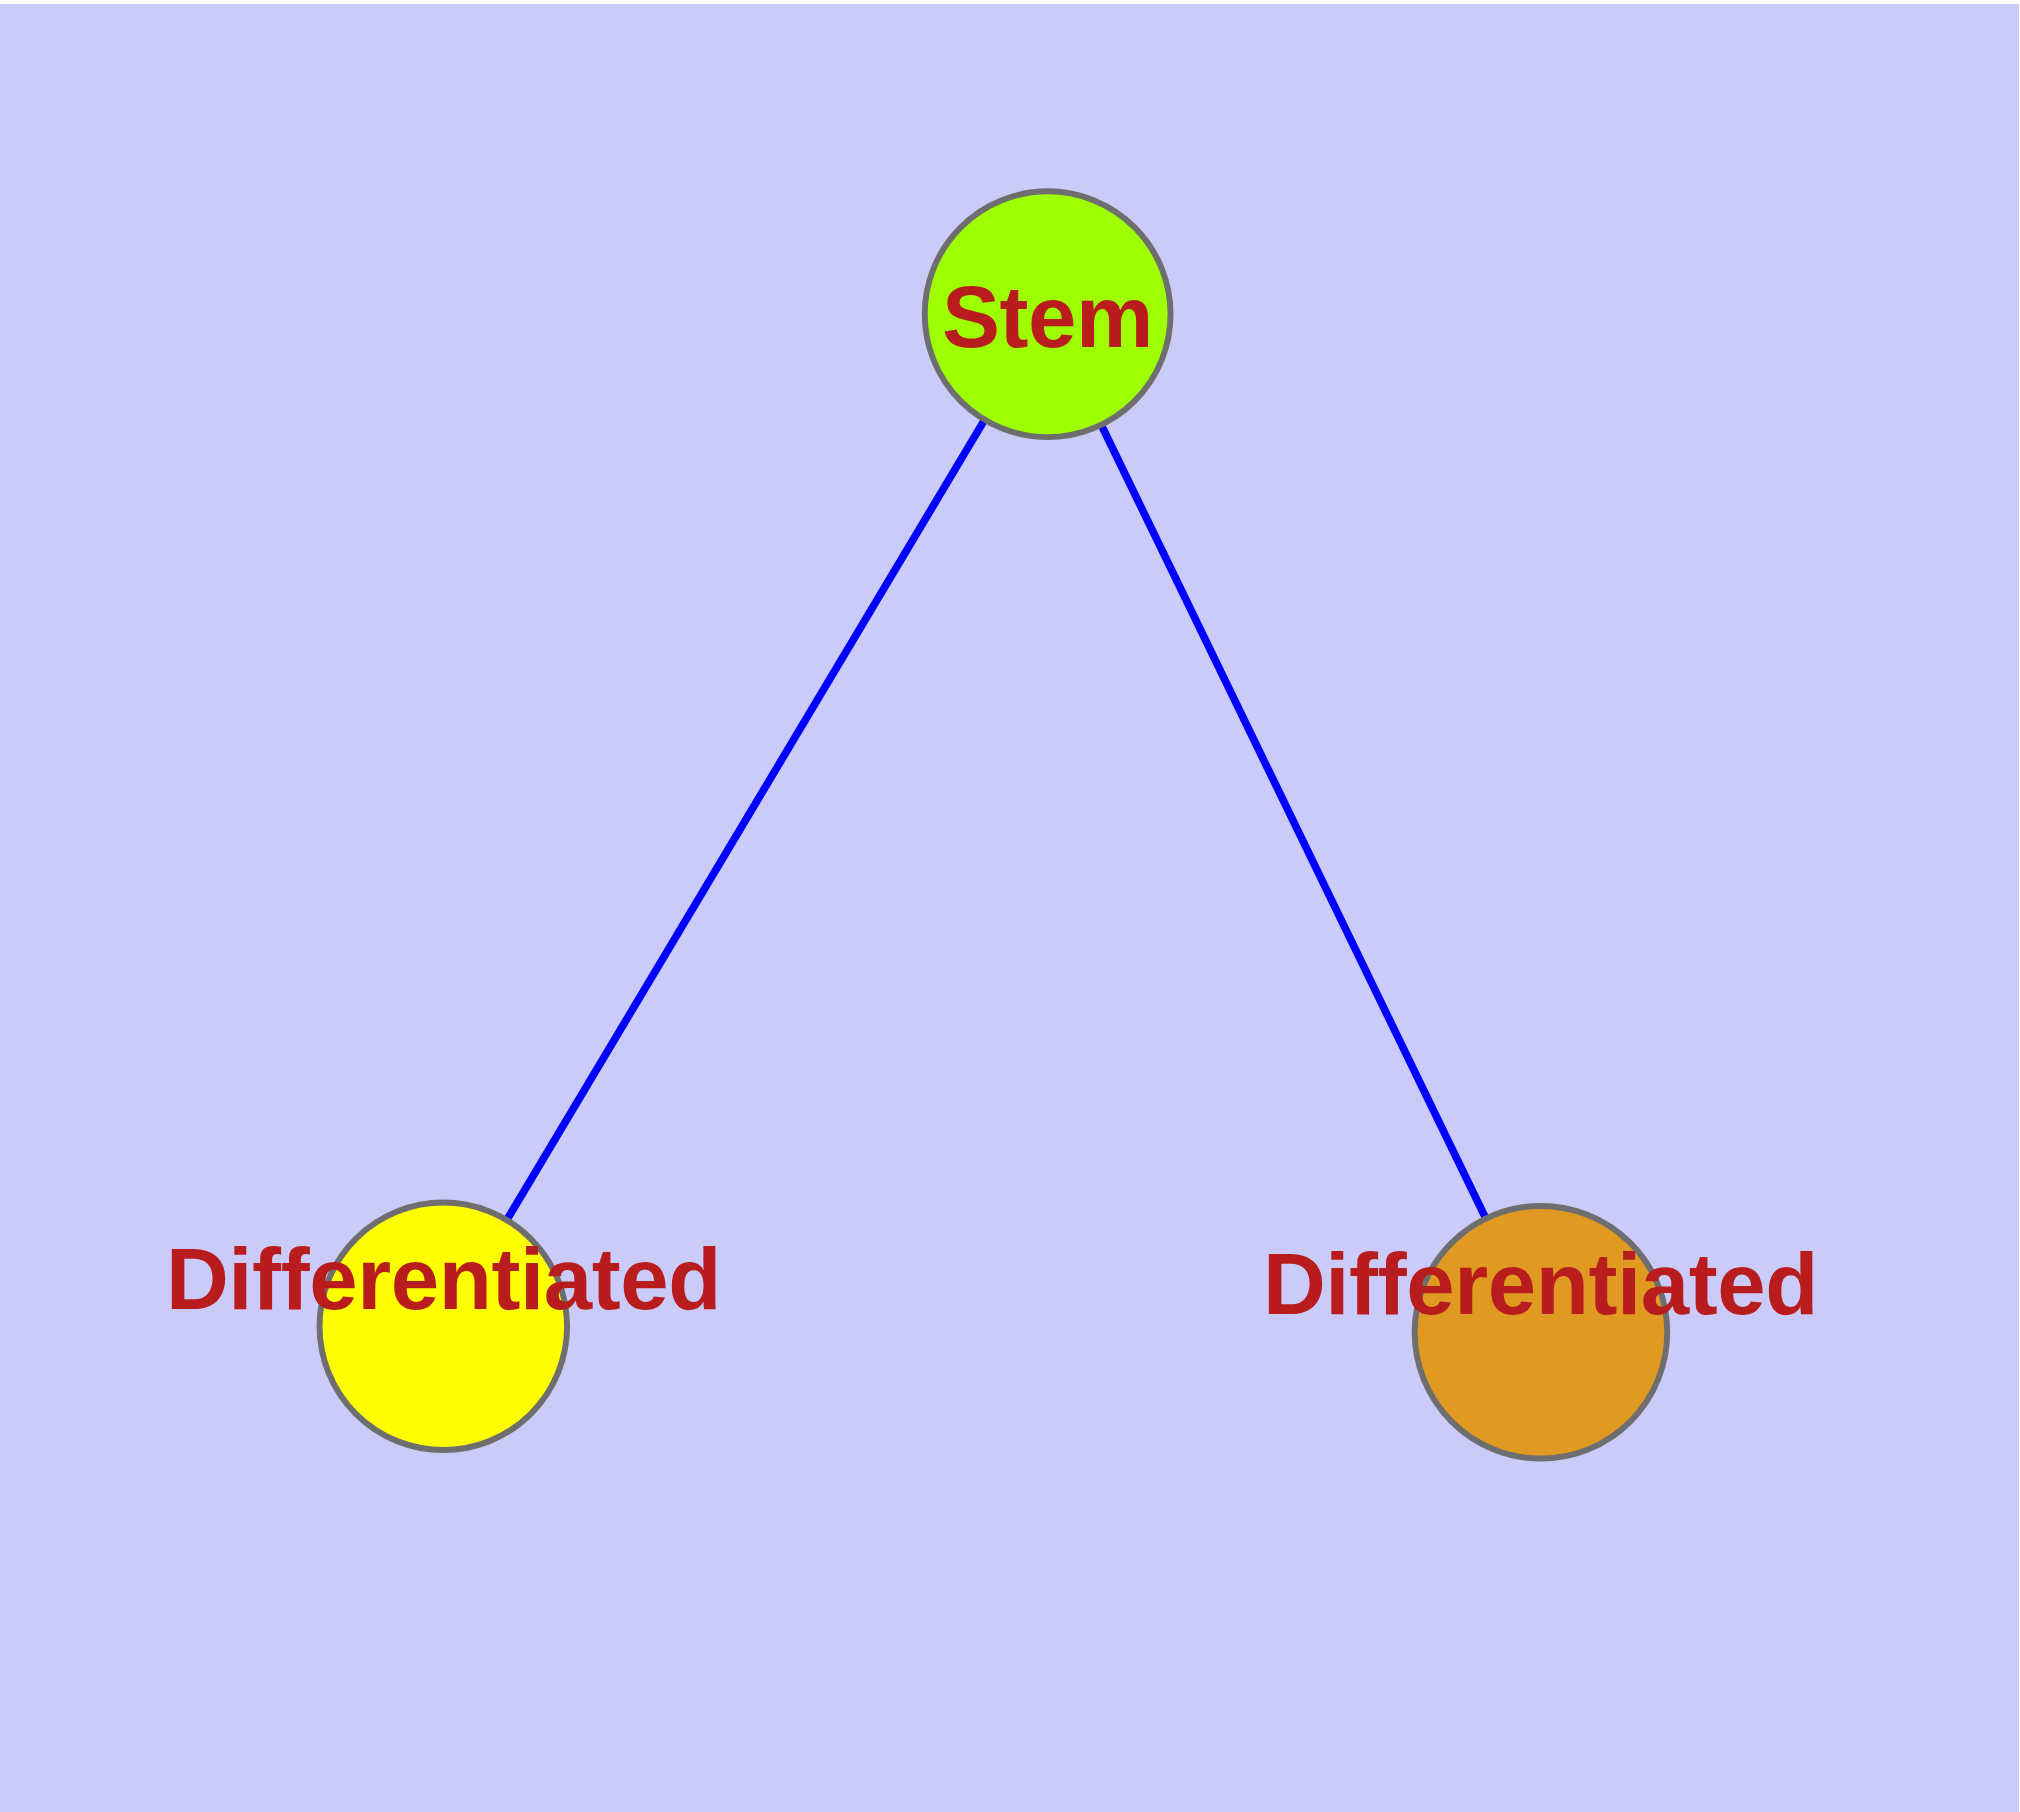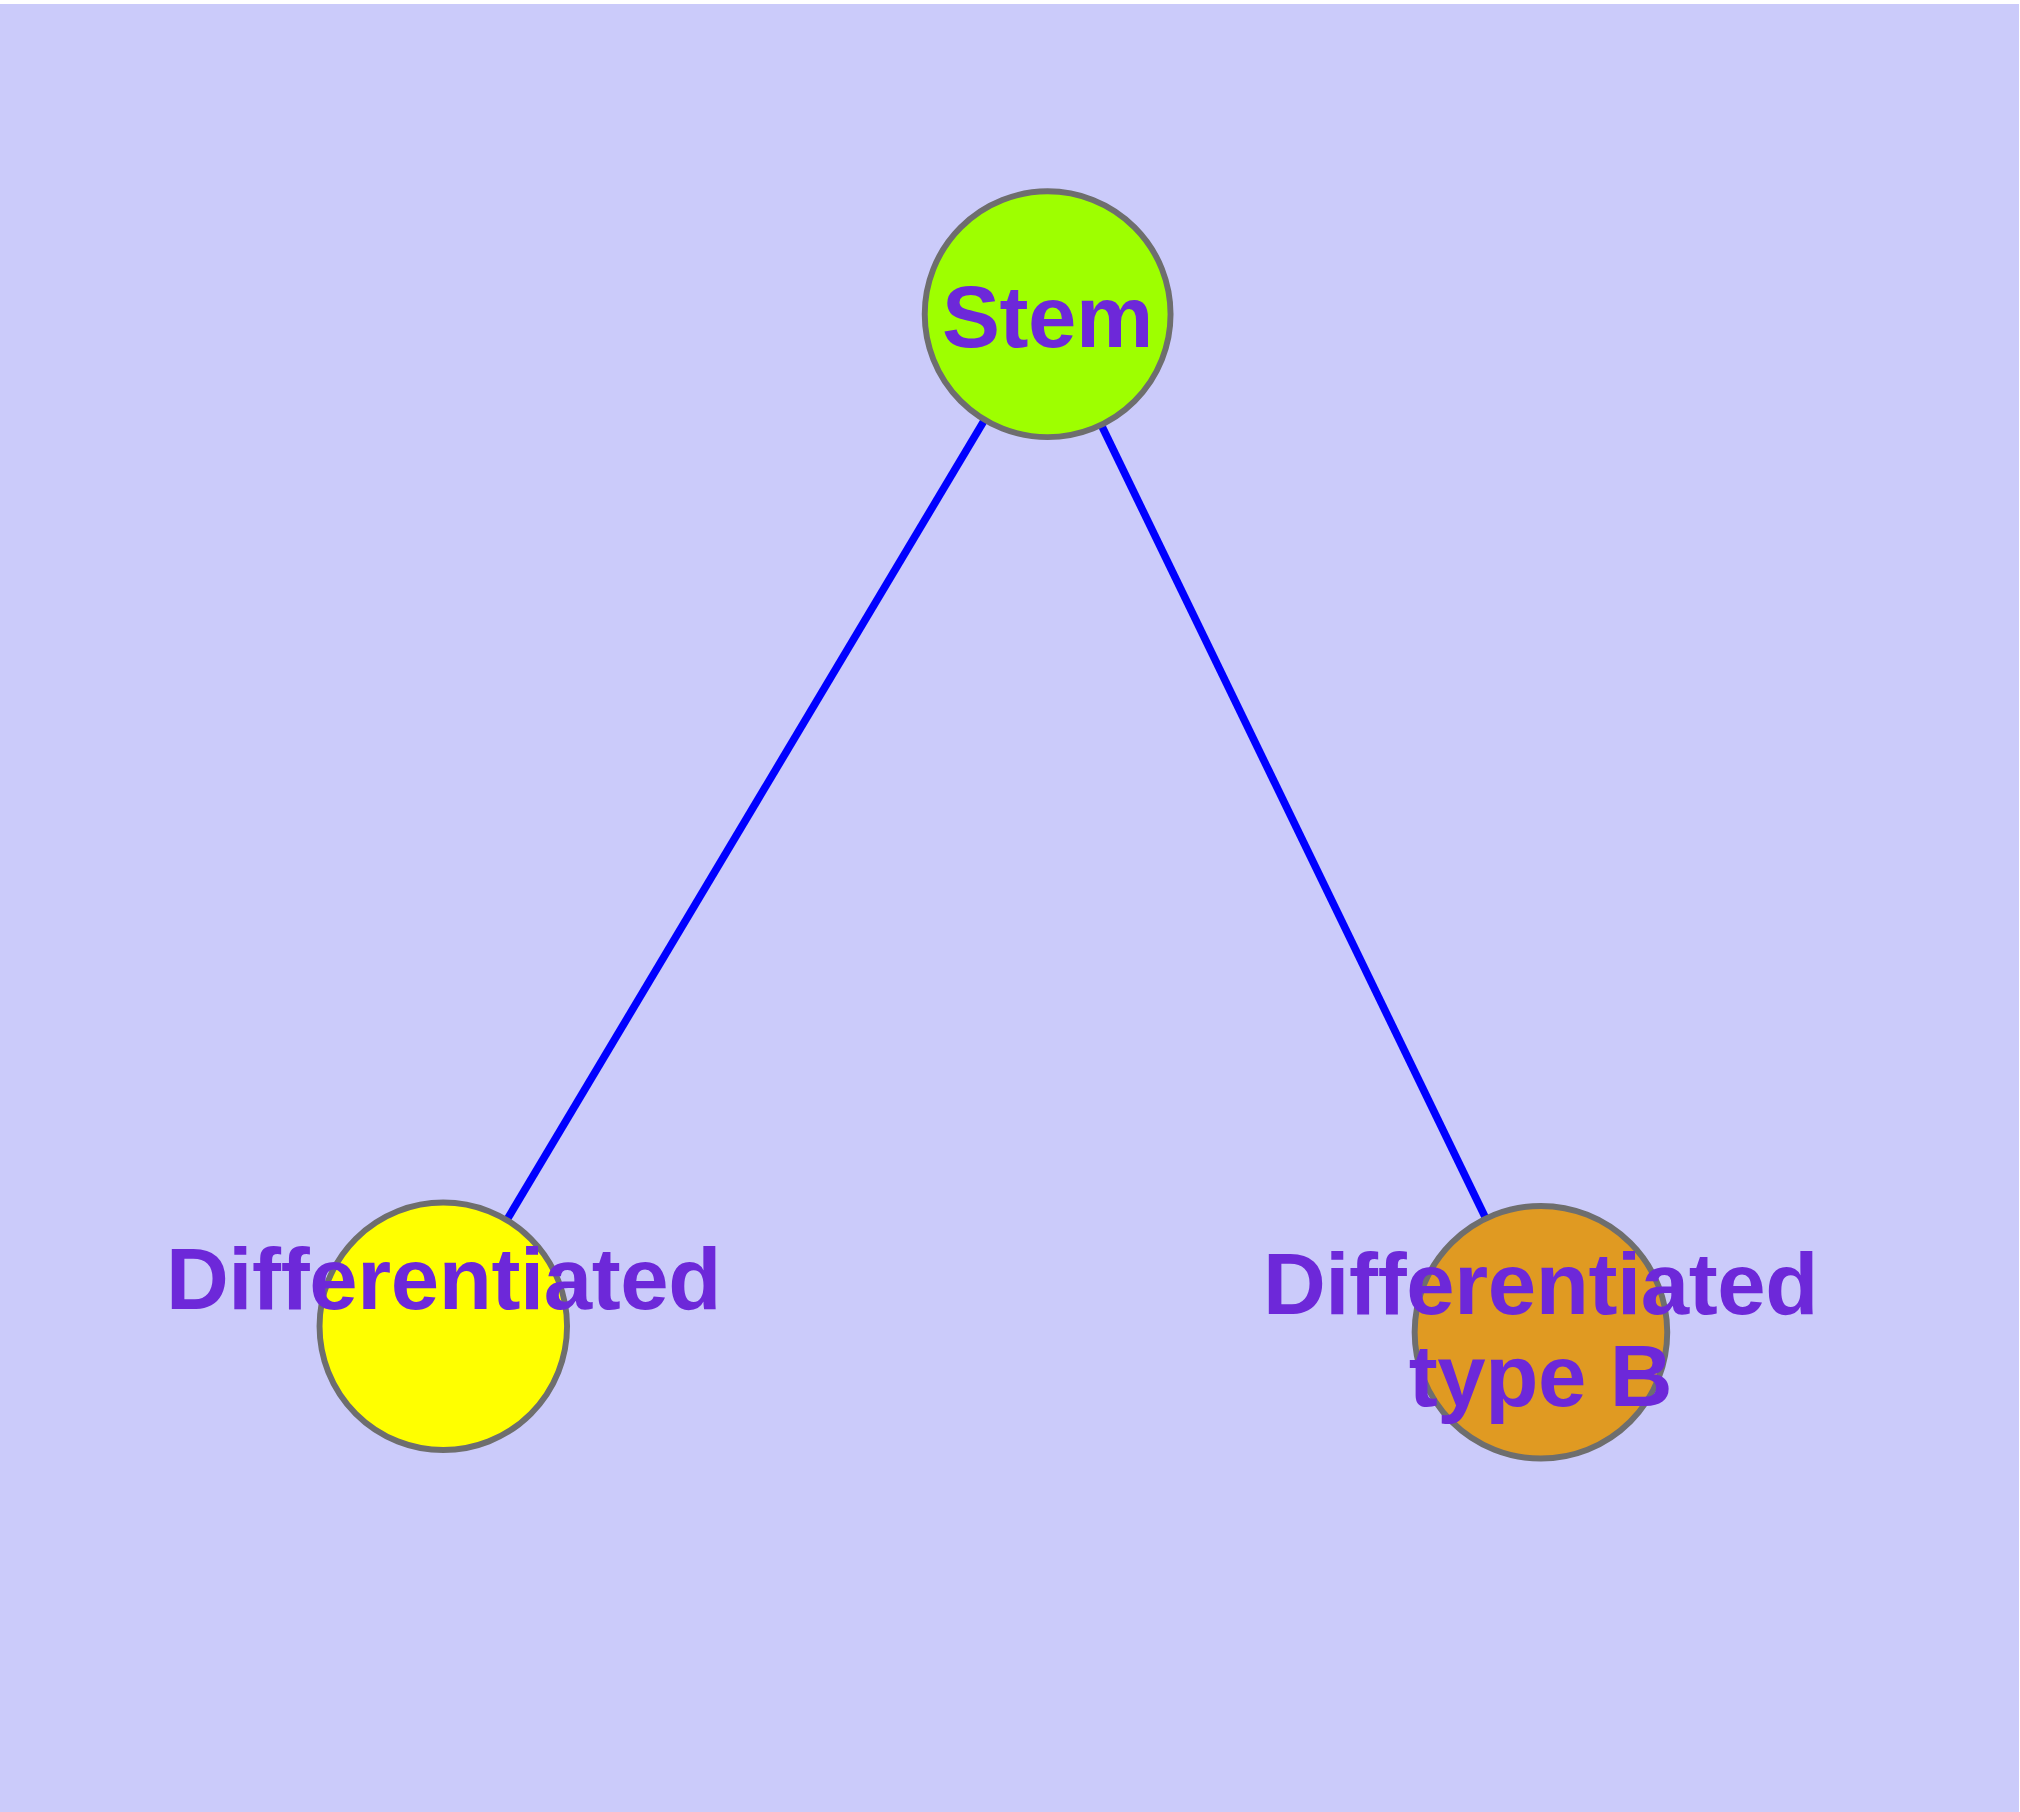--- a/index.html
+++ b/index.html
@@ -27,21 +27,21 @@
     position: absolute;
     left: 0;
     top: 0;
     width: 100%;
     height: 100%;
     display: block;
   }
   .node-label {
     position: absolute;
     text-align: center;
-    color: #6d28d9;
+    color: #b91c1c;
     font-weight: bold;
     font-family: "Liberation Sans", sans-serif;
     white-space: pre;
     line-height: 1.06;
     letter-spacing: -0.4px;
     pointer-events: none;
   }
   #label-stem {
     font-size: 87px;
     left: 539px;
@@ -78,17 +78,17 @@
         <circle cx="1236" cy="366" r="145" fill="#9eff00" stroke="#6e6e6e" stroke-width="7"></circle>
         <circle cx="523" cy="1560" r="146" fill="#ffff00" stroke="#6e6e6e" stroke-width="7"></circle>
         <circle cx="1818" cy="1567" r="149" fill="#e09a22" stroke="#6e6e6e" stroke-width="7"></circle>
       </g>
     </svg>
 
     <div class="node-label" id="label-stem">Stem</div>
 
     <div class="node-label" id="label-diff-a"><span>Differentiated</span><br></div>
 
-    <div class="node-label" id="label-diff-b"><span>Differentiated</span><br><span>type B</span></div>
+    <div class="node-label" id="label-diff-b"><span>Differentiated</span><br></div>
 
   </div>
 </div>
 
 
 </body></html>

